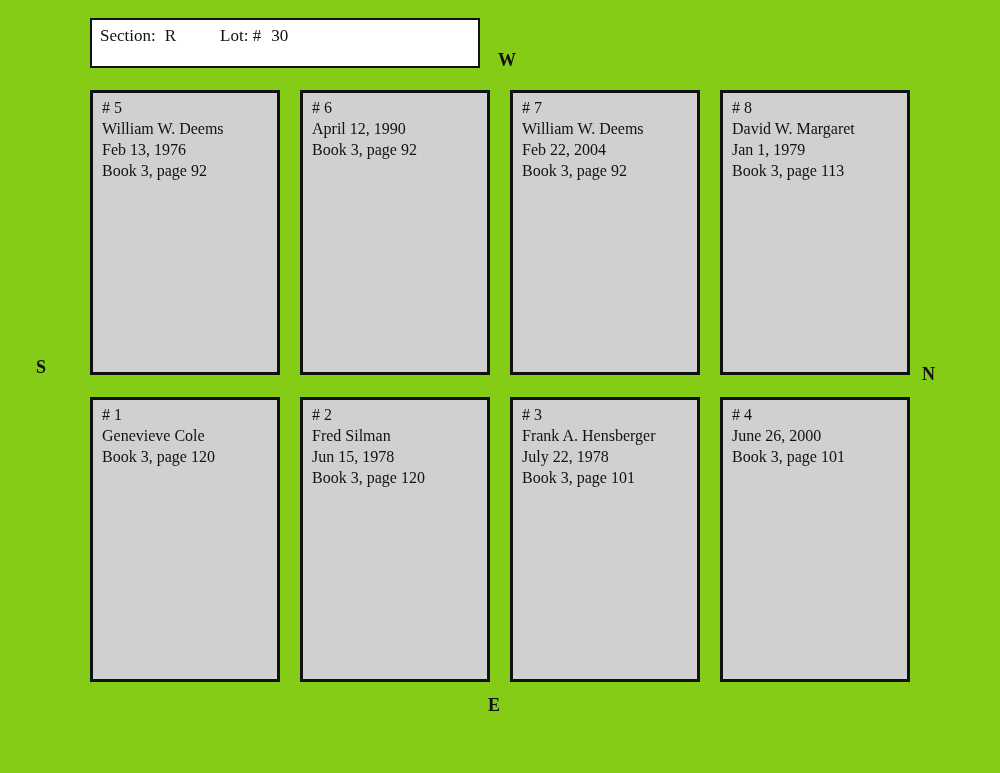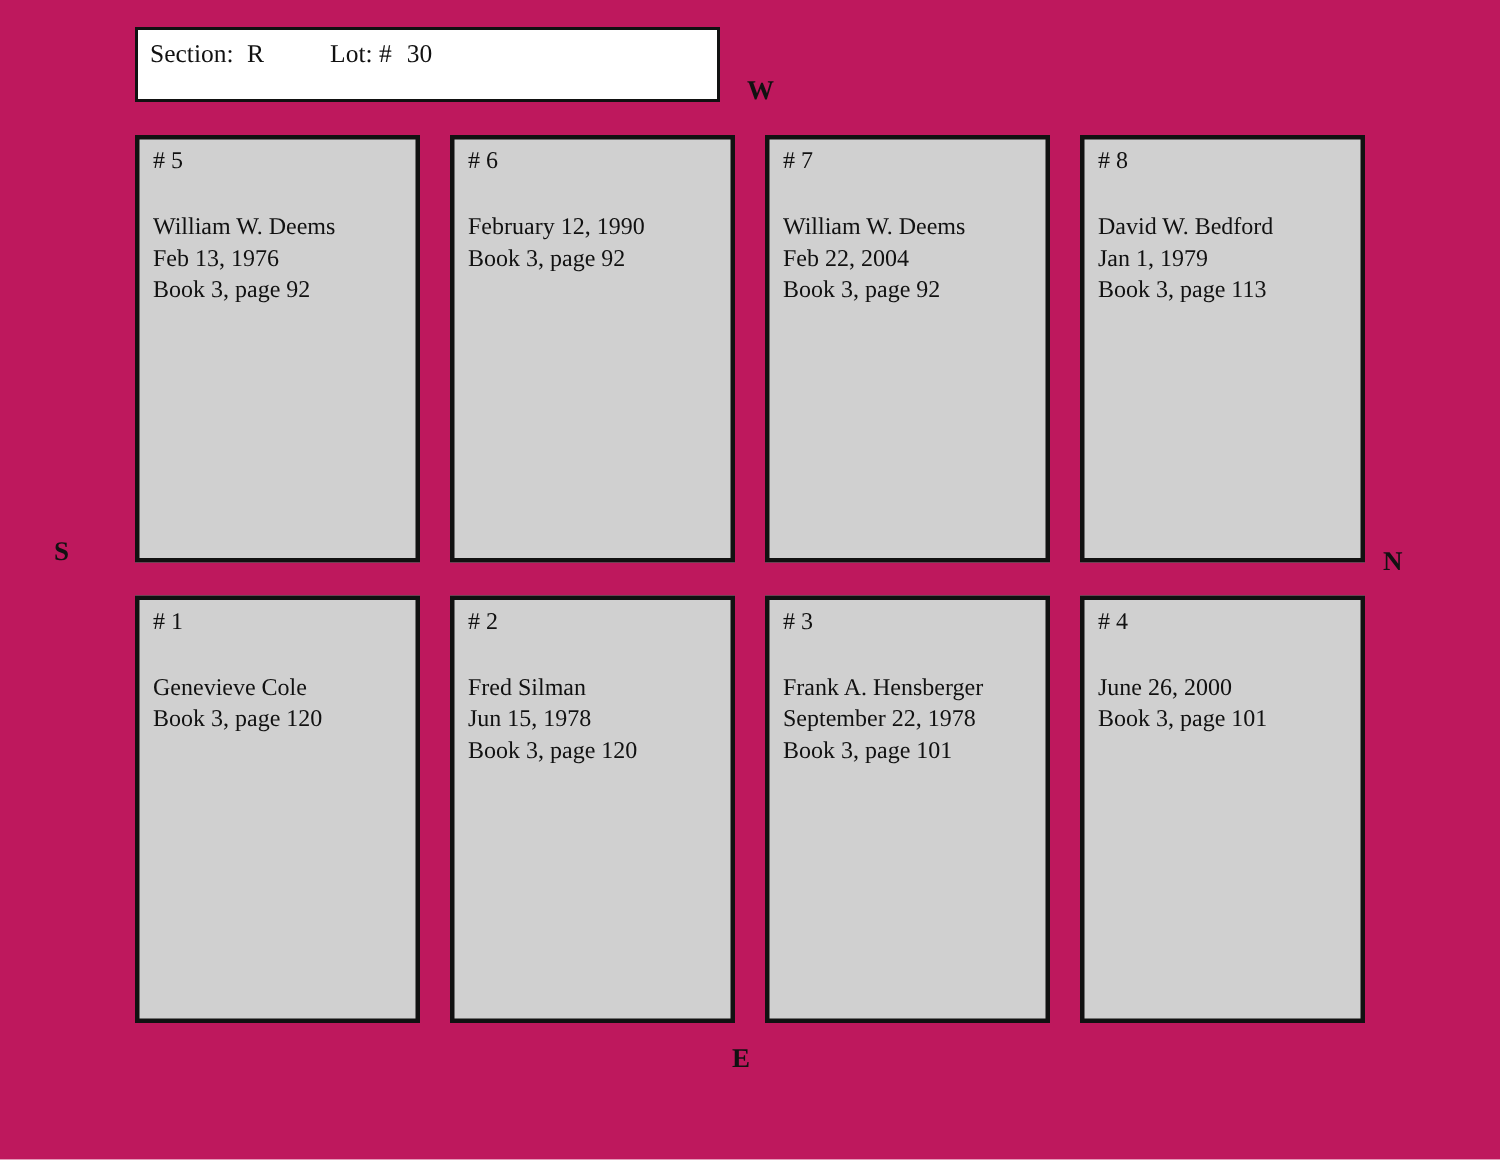--- a/index.html
+++ b/index.html
@@ -6,21 +6,21 @@
     margin: 0;
     padding: 0;
     background: #ffffff;
     font-family: "Liberation Serif", "DejaVu Serif", serif;
     color: #111111;
   }
   .page {
     position: relative;
     width: 1000px;
     height: 773px;
-    background: #be185d;
+    background: #84cc16;
     overflow: hidden;
     text-decoration: underline;
   }
 
   
   .header-box {
     position: absolute;
     left: 90px;
     top: 18px;
     width: 390px;
@@ -66,21 +66,21 @@
     box-sizing: border-box;
     width: 190px;
     height: 285px;
     background: #d0d0d0;
     border: 3px solid #111111;
     padding: 4px 9px;
     font-size: 16px;
     line-height: 21px;
   }
   .plot-number { margin: 0; }
-  .plot-info { margin-top: 23px; }
+  .plot-info { }
   .plot-name { white-space: pre-line; }
 </style>
 </head>
 <body>
 
 <div class="page">
 
   <div class="header-box">
     <span>Section:</span><span class="sec-val">R</span><span class="lot-lab">Lot: #</span><span class="lot-val">30</span>
   </div>
@@ -97,36 +97,36 @@
         <div class="plot-number"># 5</div>
         <div class="plot-info">
           <div class="plot-name">William W. Deems</div>
           <div class="plot-date">Feb 13, 1976</div>
           <div class="plot-book">Book 3, page 92</div>
         </div>
       </div>
       <div class="plot-box">
         <div class="plot-number"># 6</div>
         <div class="plot-info">
-          <div class="plot-date">February 12, 1990</div>
+          <div class="plot-date">April 12, 1990</div>
           <div class="plot-book">Book 3, page 92</div>
         </div>
       </div>
       <div class="plot-box">
         <div class="plot-number"># 7</div>
         <div class="plot-info">
           <div class="plot-name">William W. Deems</div>
           <div class="plot-date">Feb 22, 2004</div>
           <div class="plot-book">Book 3, page 92</div>
         </div>
       </div>
       <div class="plot-box">
         <div class="plot-number"># 8</div>
         <div class="plot-info">
-          <div class="plot-name">David W. Bedford</div>
+          <div class="plot-name">David W. Margaret</div>
           <div class="plot-date">Jan 1, 1979</div>
           <div class="plot-book">Book 3, page 113</div>
         </div>
       </div>
     </div>
 
     <div class="grid-row">
       <div class="plot-box">
         <div class="plot-number"># 1</div>
         <div class="plot-info">
@@ -139,21 +139,21 @@
         <div class="plot-info">
           <div class="plot-name">Fred Silman</div>
           <div class="plot-date">Jun 15, 1978</div>
           <div class="plot-book">Book 3, page 120</div>
         </div>
       </div>
       <div class="plot-box">
         <div class="plot-number"># 3</div>
         <div class="plot-info">
           <div class="plot-name">Frank A. Hensberger</div>
-          <div class="plot-date">September 22, 1978</div>
+          <div class="plot-date">July 22, 1978</div>
           <div class="plot-book">Book 3, page 101</div>
         </div>
       </div>
       <div class="plot-box">
         <div class="plot-number"># 4</div>
         <div class="plot-info">
           <div class="plot-date">June 26, 2000</div>
           <div class="plot-book">Book 3, page 101</div>
         </div>
       </div>

